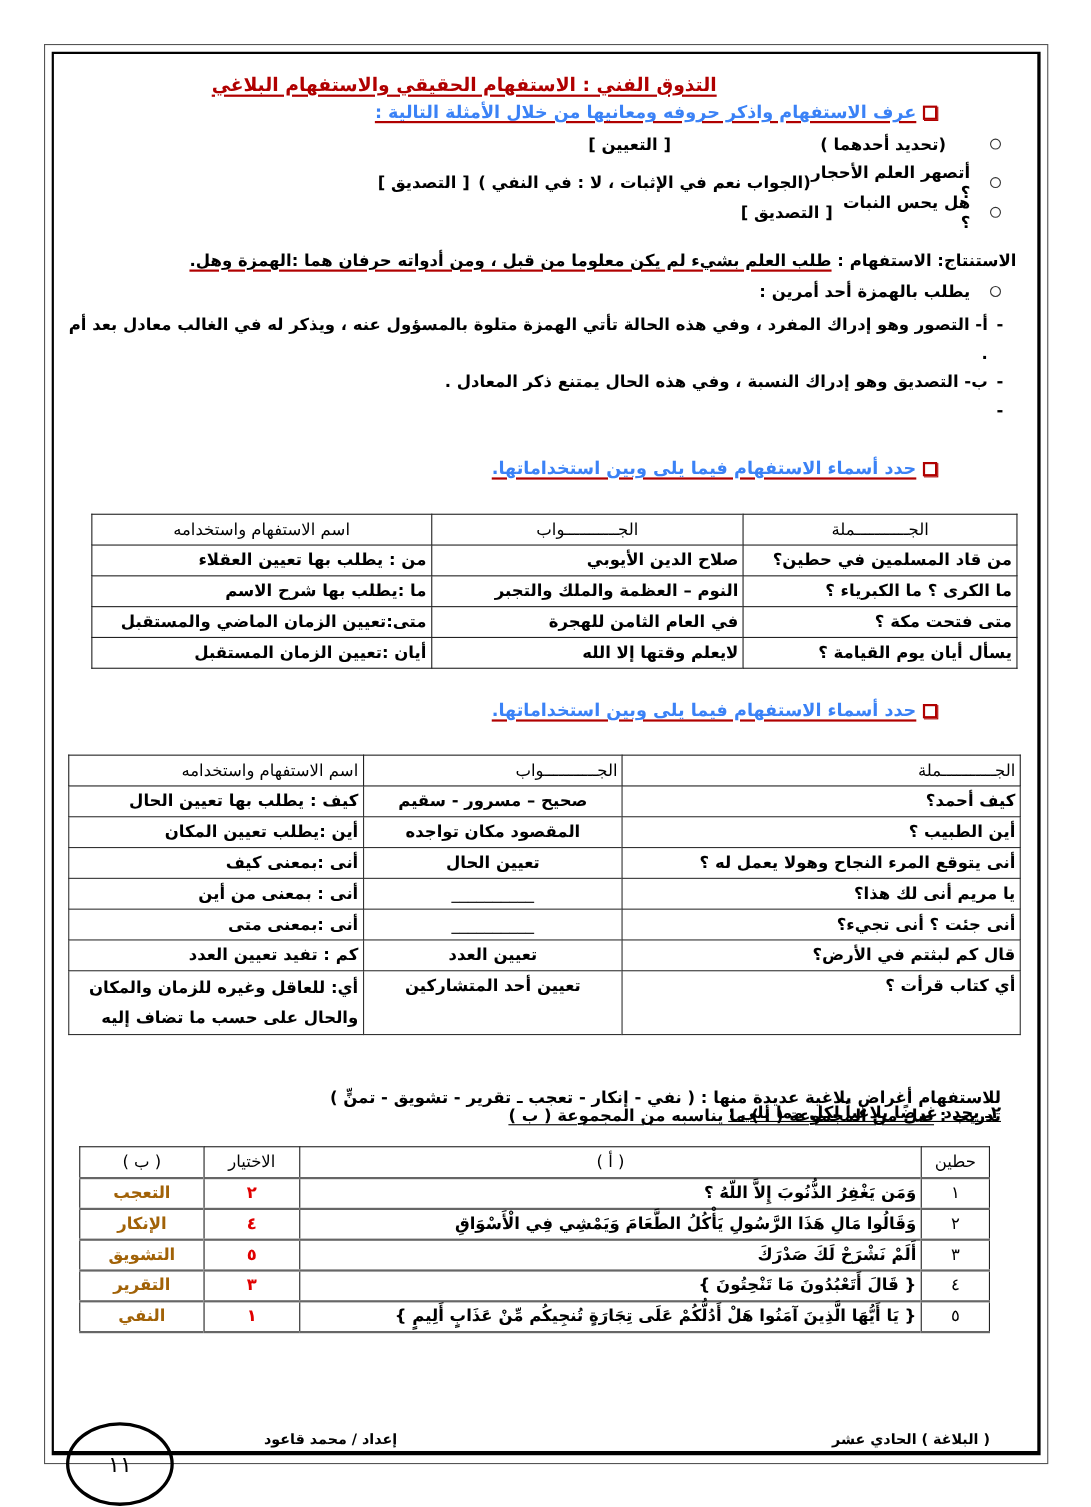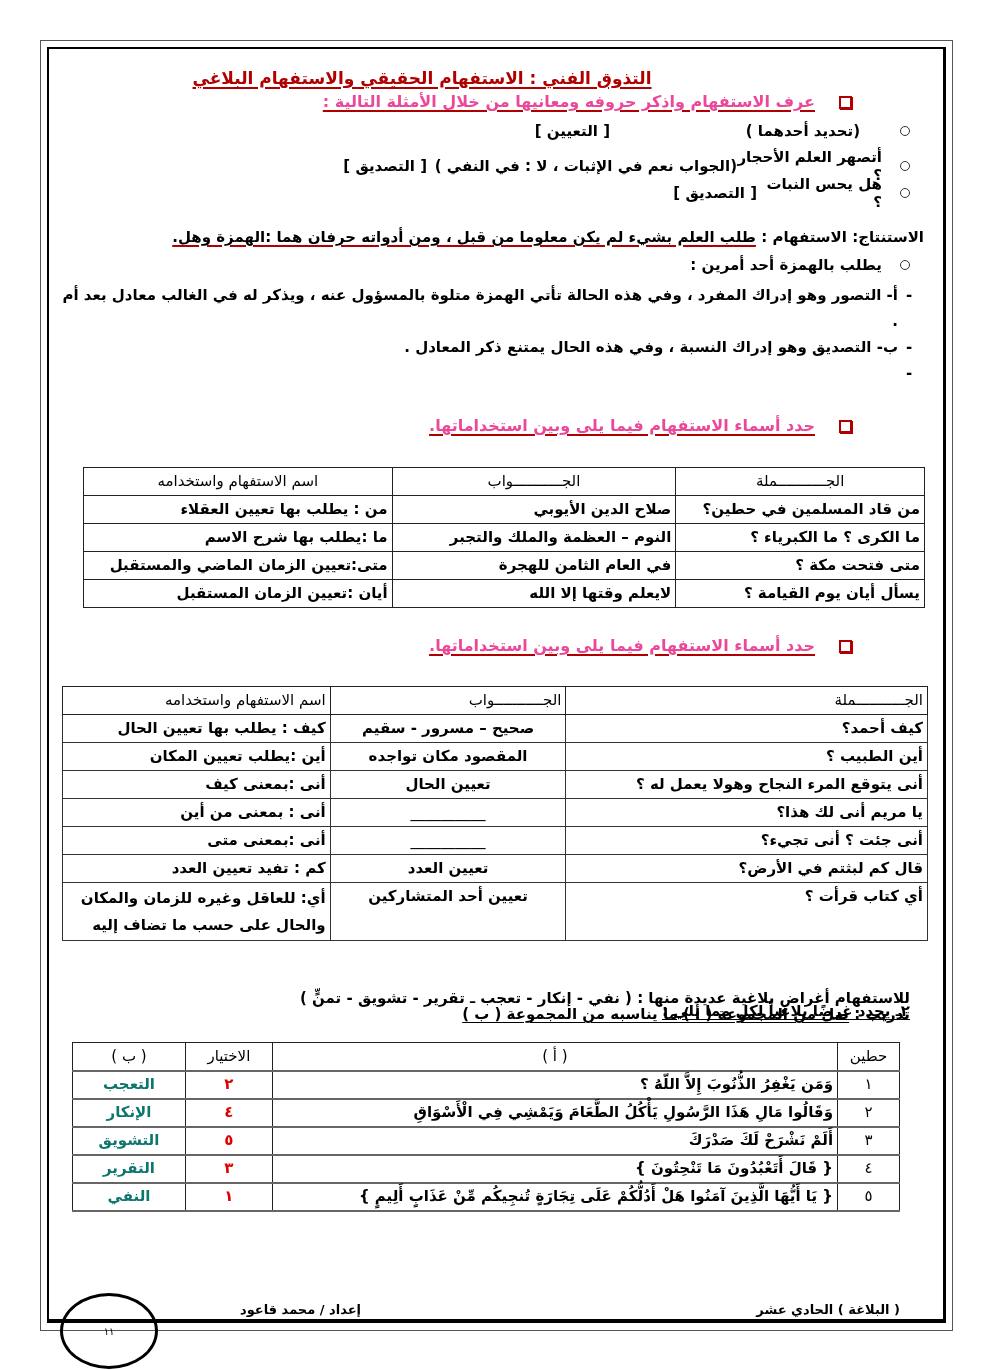--- a/index.html
+++ b/index.html
@@ -24,22 +24,22 @@
     .ul-red { text-decoration: underline; text-decoration-color: #b00000; text-decoration-thickness: 2px; text-underline-offset: 3px; }
     .ul-black { text-decoration: underline; text-decoration-thickness: 1px; text-underline-offset: 3px; }
 
     .title {
       top: 68px; left: 0; width: 844px; text-align: center;
       font-size: 17px; font-weight: bold; color: #b00000;
     }
     .title span { text-decoration: underline; text-decoration-thickness: 2px; text-underline-offset: 3px; }
 
     .section-head {
-      font-size: 16px; font-weight: bold; color: #ec4899;
-      display: flex; align-items: flex-start; gap: 24px; direction: rtl;
+      font-size: 16px; font-weight: bold; color: #3b82f6;
+      display: flex; align-items: flex-start; gap: 6px; direction: rtl;
     }
     .checkbox-icon {
       display: inline-block; width: 13px; height: 13px; border: 2px solid #b00000;
       box-shadow: 1px 1px 0 #b00000; margin-top: 4px; flex: 0 0 auto; background: #fff;
     }
     .bullet-row {
       font-size: 15px; font-weight: bold; display: flex; direction: rtl; align-items: center;
     }
     .circle-bullet {
       display: inline-block; width: 10px; height: 10px; border: 1px solid #333; border-radius: 50%;
@@ -62,27 +62,27 @@
     .t2 { left: 62px; top: 686px; width: 866px; }
     .t2 tr { height: 28px; }
     .t2 td.ans { text-align: center; font-weight: bold; }
     .t2 td { border-color: #333; }
 
     .t3 { left: 72px; top: 1042px; width: 828px; }
     .t3 tr { height: 28px; }
     .t3 td { border-bottom: 2px solid #666; }
     .t3 td.num { text-align: center; font-weight: normal; }
     .t3 td.choice { text-align: center; color: #e00000; }
-    .t3 td.answer { text-align: center; color: #0f766e; }
+    .t3 td.answer { text-align: center; color: #a16207; }
 
     .footer-circle {
       position: absolute; left: 60px; top: 1294px; width: 98px; height: 78px;
       border: 3px solid #000; border-radius: 50%;
       display: flex; align-items: center; justify-content: center;
-      font-size: 10px; background: transparent;
+      font-size: 20px; background: transparent;
       top: 1293px; height: 76px;
     }
   </style>
 </head>
 <body>
 
 <div class="frame-outer"></div>
 <div class="frame-inner"></div>
 
 <div class="abs title">

